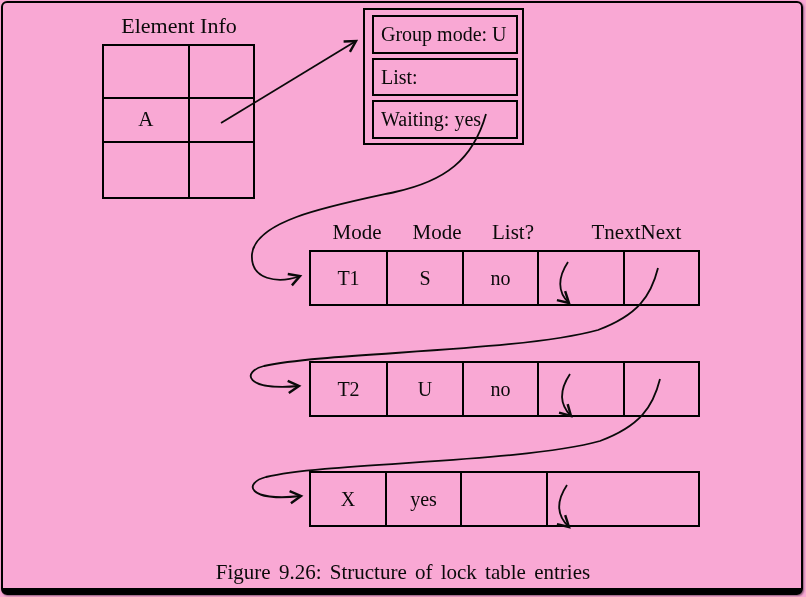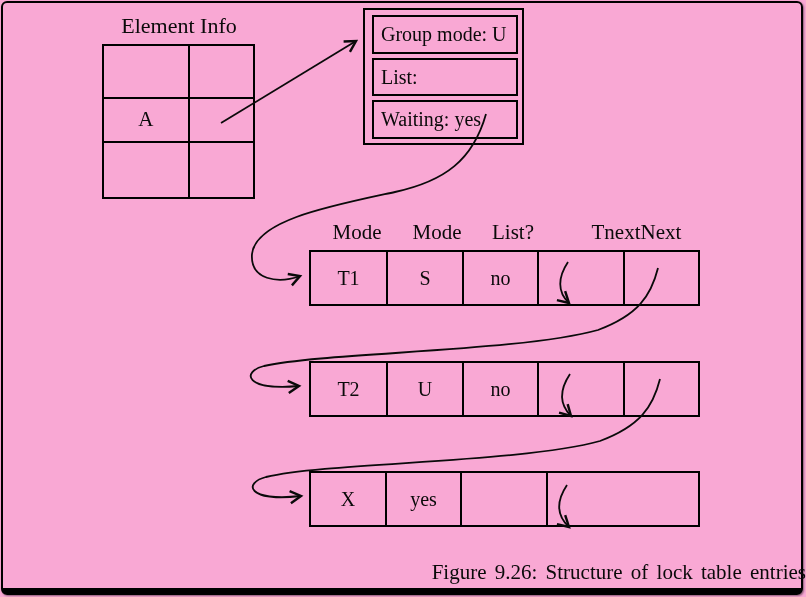--- a/index.html
+++ b/index.html
@@ -44,21 +44,21 @@
     border:2px solid #000;box-sizing:border-box;display:flex;
   }
   .lock-cell{
     border-right:2px solid #000;box-sizing:border-box;height:100%;
     display:flex;align-items:center;justify-content:center;font-size:20px;
   }
   .lock-cell:last-child{border-right:none;}
   .w1{width:77px;} .w2{width:76px;} .w3{width:75px;} .w4{width:86px;} .w5{flex:1;}
   .connectors{position:absolute;left:0;top:0;pointer-events:none;}
   .caption{
-    position:absolute;left:0;top:560px;width:100%;text-align:right;
+    position:absolute;left:0;top:560px;width:100%;text-align:center;
     font-size:21px;word-spacing:3px;
   }
 </style>
 </head>
 <body>
 
 <div class="screen">
   <div class="frame"></div>
 
   <div class="element-title">Element Info</div>

